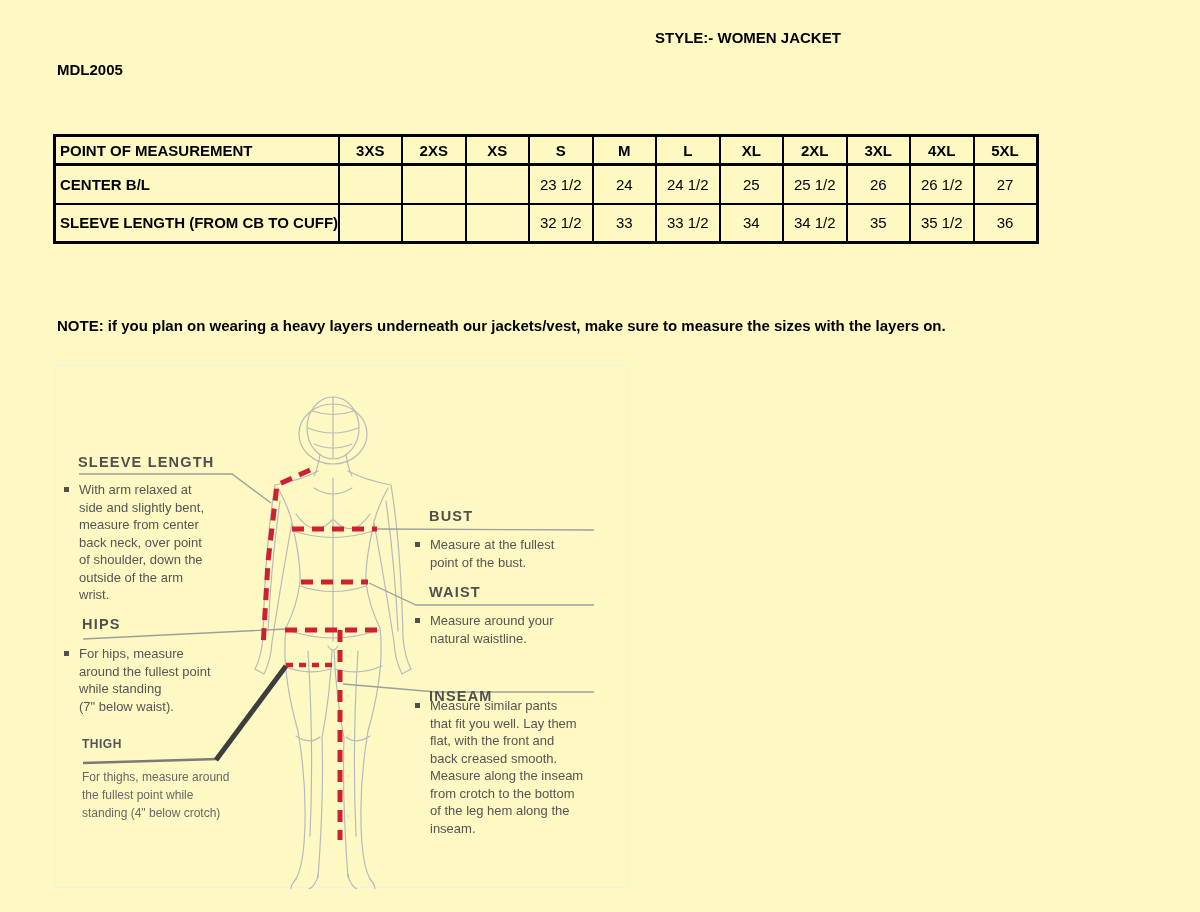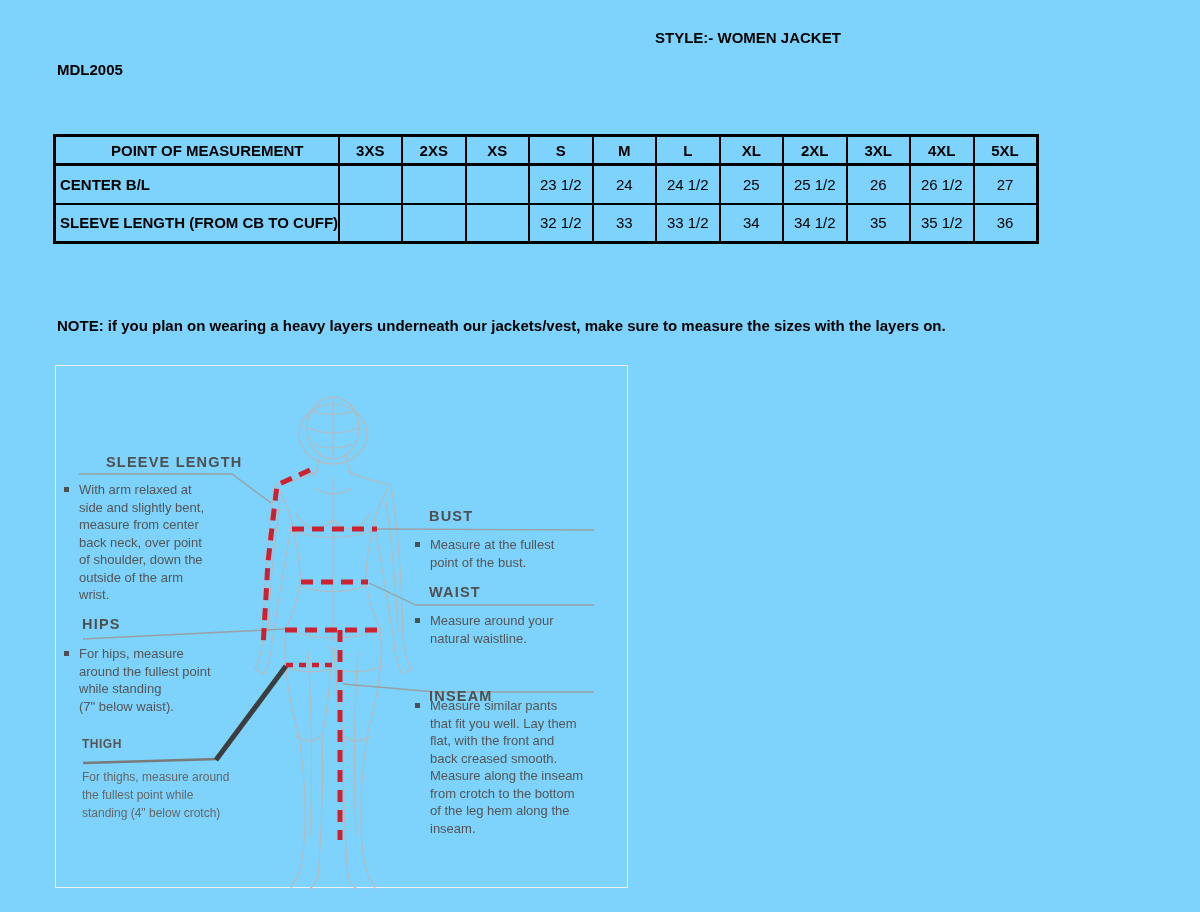--- a/index.html
+++ b/index.html
@@ -1,19 +1,19 @@
 <!DOCTYPE html>
 <html><head>
 <meta charset="utf-8">
 <style>
   * { margin:0; padding:0; box-sizing:border-box; }
   html,body { background:#fff; }
   body { font-family:"Liberation Sans", sans-serif; }
   .page {
-    position:relative; width:1200px; height:912px; background:#7dd3fc;
+    position:relative; width:1200px; height:912px; background:#fef9c3;
     overflow:hidden;
   }
   .style-label {
     position:absolute; left:655px; top:29px;
     font-size:15px; font-weight:bold; color:#000;
   }
   .model-code {
     position:absolute; left:57px; top:61px;
     font-size:15px; font-weight:bold; color:#000;
   }
@@ -21,21 +21,21 @@
   table.size-table {
     position:absolute; left:53px; top:134px;
     border-collapse:collapse; table-layout:fixed; width:983px;
     border:3px solid #000;
   }
   table.size-table th, table.size-table td {
     border:2px solid #000; font-size:15px; color:#000;
     overflow:hidden; white-space:nowrap;
   }
   table.size-table thead th { height:29px; font-weight:bold; text-align:center; border-bottom:3px solid #000; }
-  table.size-table thead th.col-label { text-align:center; padding-left:21px; }
+  table.size-table thead th.col-label { text-align:left; padding-left:4px; }
   table.size-table td { height:39px; text-align:center; font-weight:normal; }
   table.size-table td.row-label { text-align:left; padding-left:4px; font-weight:bold; }
   
   .note-line {
     position:absolute; left:57px; top:317px;
     font-size:15px; font-weight:bold; color:#000;
   }
   
   .guide {
     position:absolute; left:55px; top:365px; width:573px; height:523px;
@@ -173,21 +173,21 @@
       <g stroke="#ce2130" stroke-width="5" fill="none">
         <path d="M 254,104 L 221,119 L 212,196 L 207,281" stroke-dasharray="12 8"></path>
         <path d="M 236,163 L 321,163" stroke-dasharray="12 8"></path>
         <path d="M 245,216 L 312,216" stroke-dasharray="12 8"></path>
         <path d="M 229,264 L 328,264" stroke-dasharray="12 8"></path>
         <path d="M 230,299 L 279,299" stroke-dasharray="7 6" stroke-width="4.5"></path>
         <path d="M 284,264 L 284,474" stroke-dasharray="12 8"></path>
       </g>
     </svg>
 
-    <div class="g-head" style="left:22px; top:88px;margin-left:28px;">SLEEVE LENGTH</div>
+    <div class="g-head" style="left:22px; top:88px;">SLEEVE LENGTH</div>
     <div class="g-bullet" style="left:8px; top:121px;"></div>
     <div class="g-body" style="left:23px; top:115px; width:160px;">With arm relaxed at
 side and slightly bent,
 measure from center
 back neck, over point
 of shoulder, down the
 outside of the arm
 wrist.</div>
 
     <div class="g-head" style="left:26px; top:250px;">HIPS</div>

